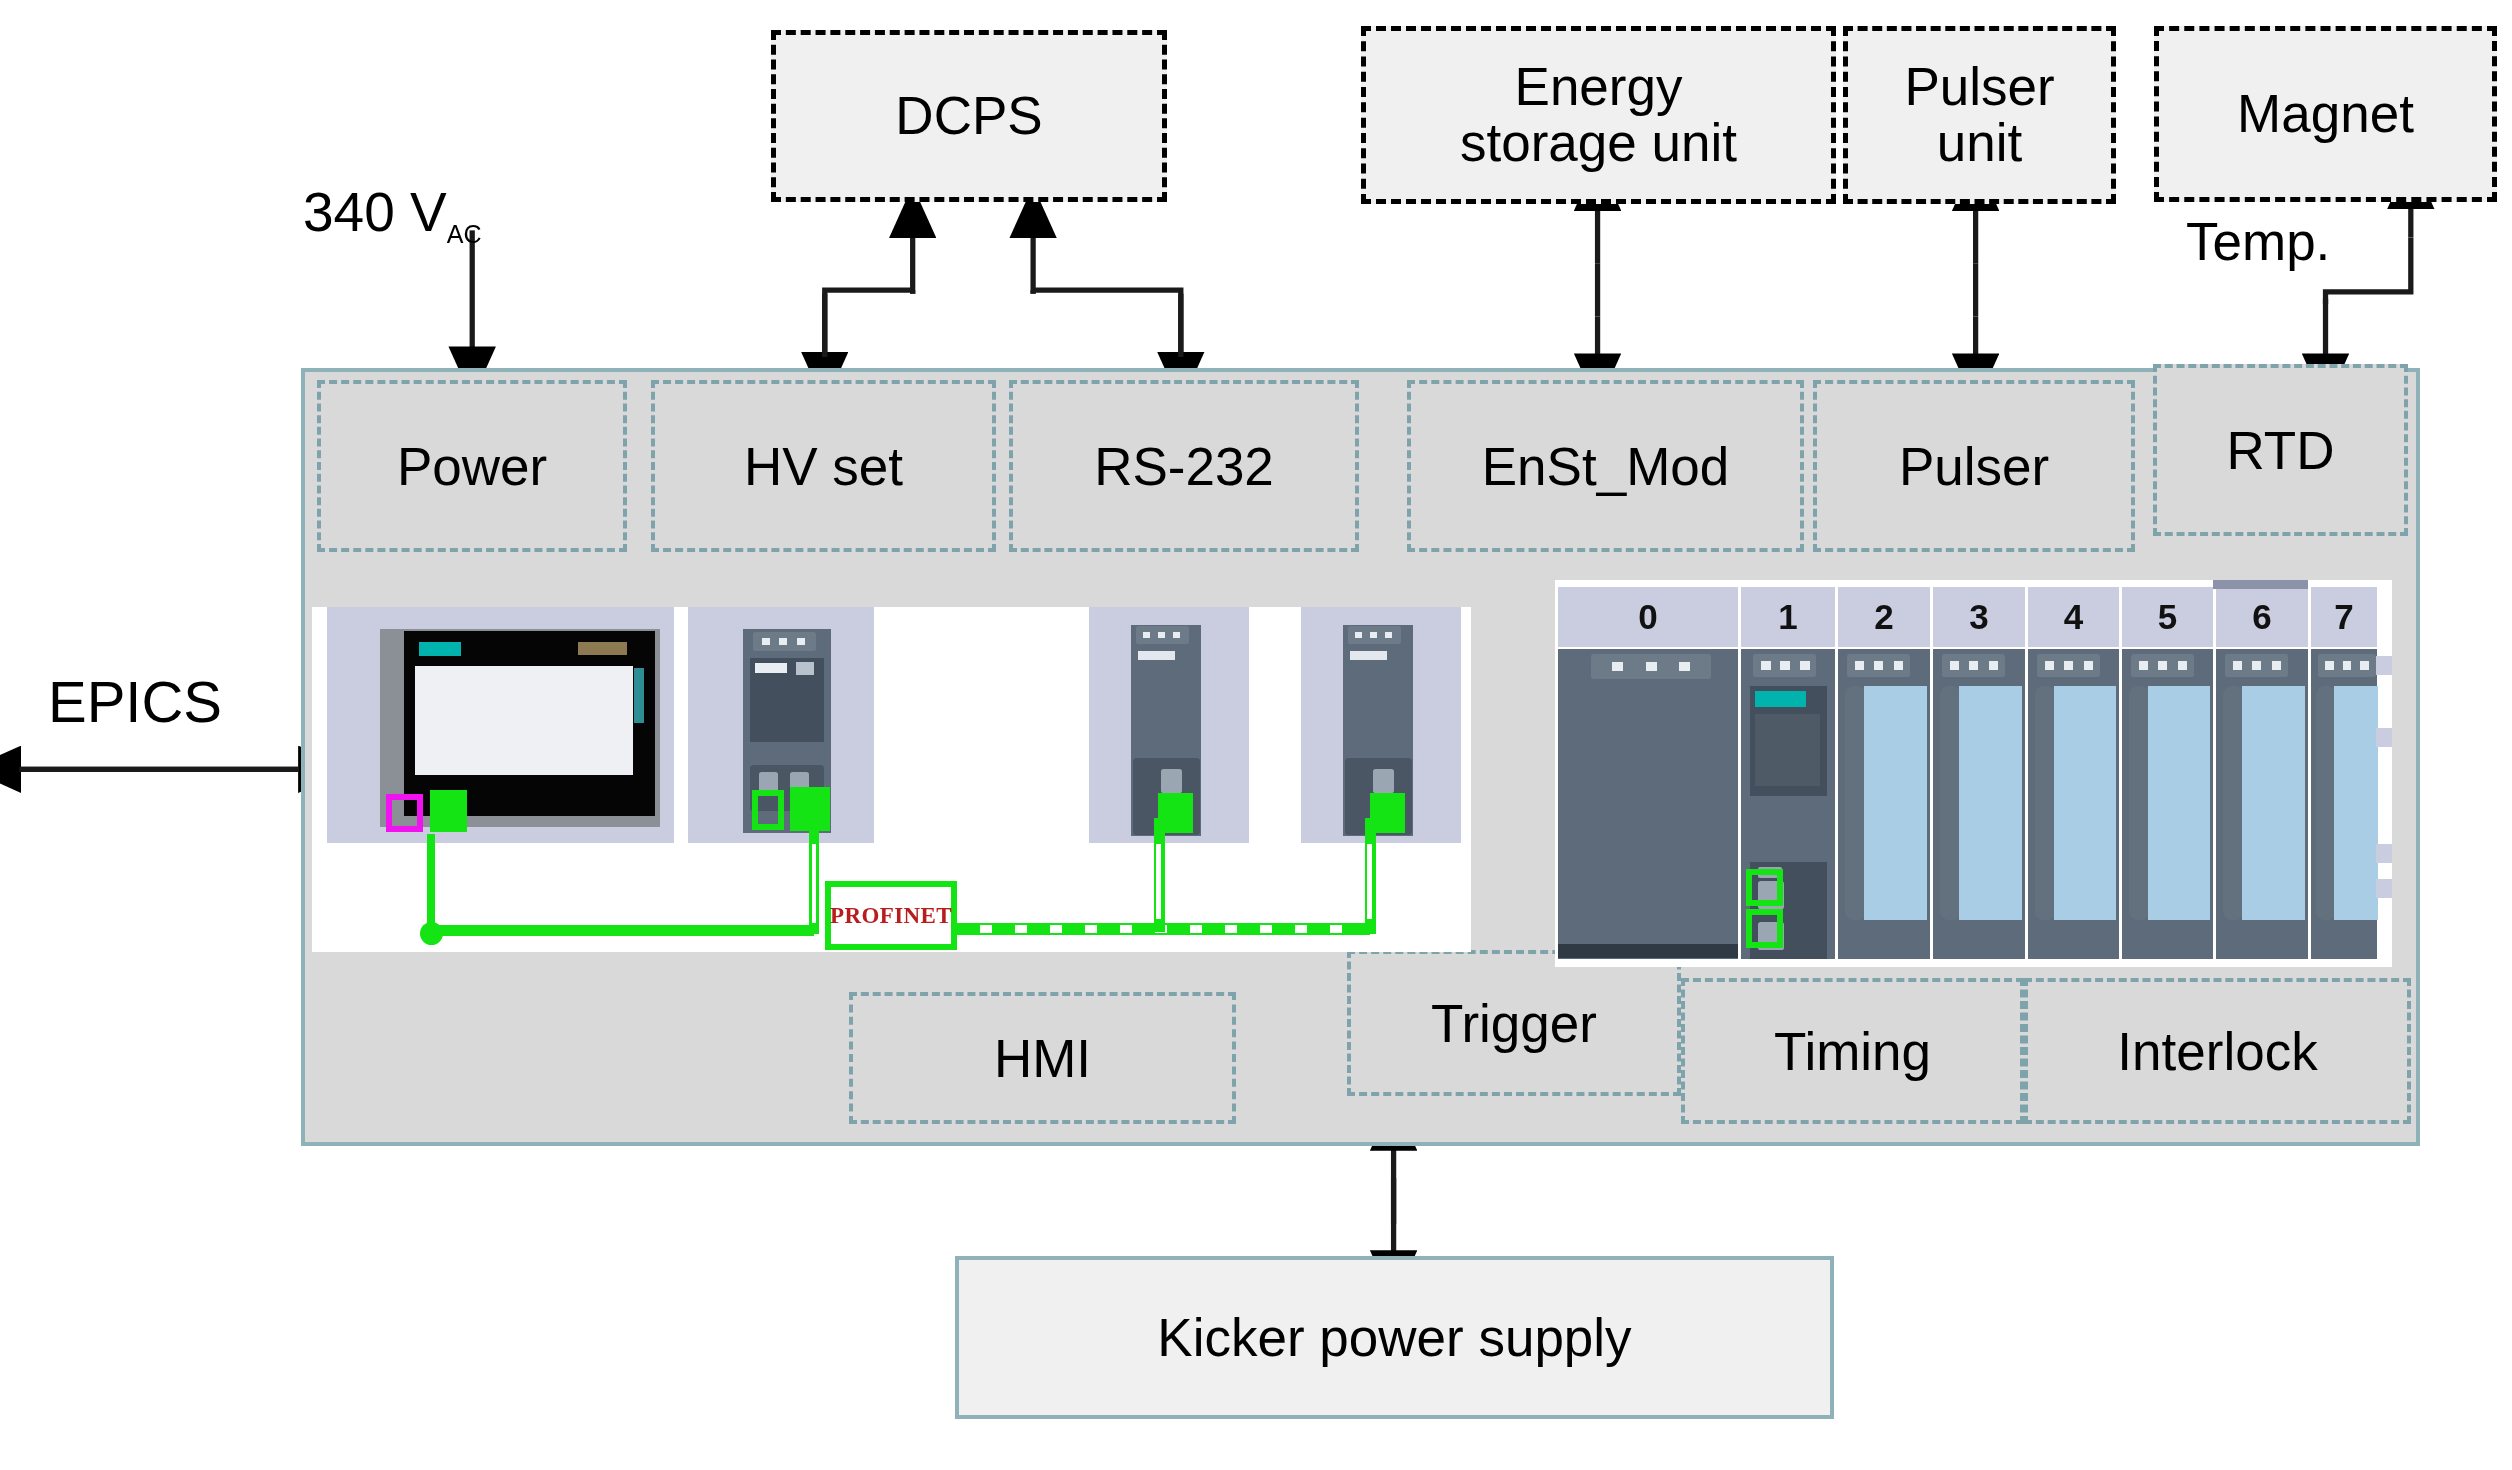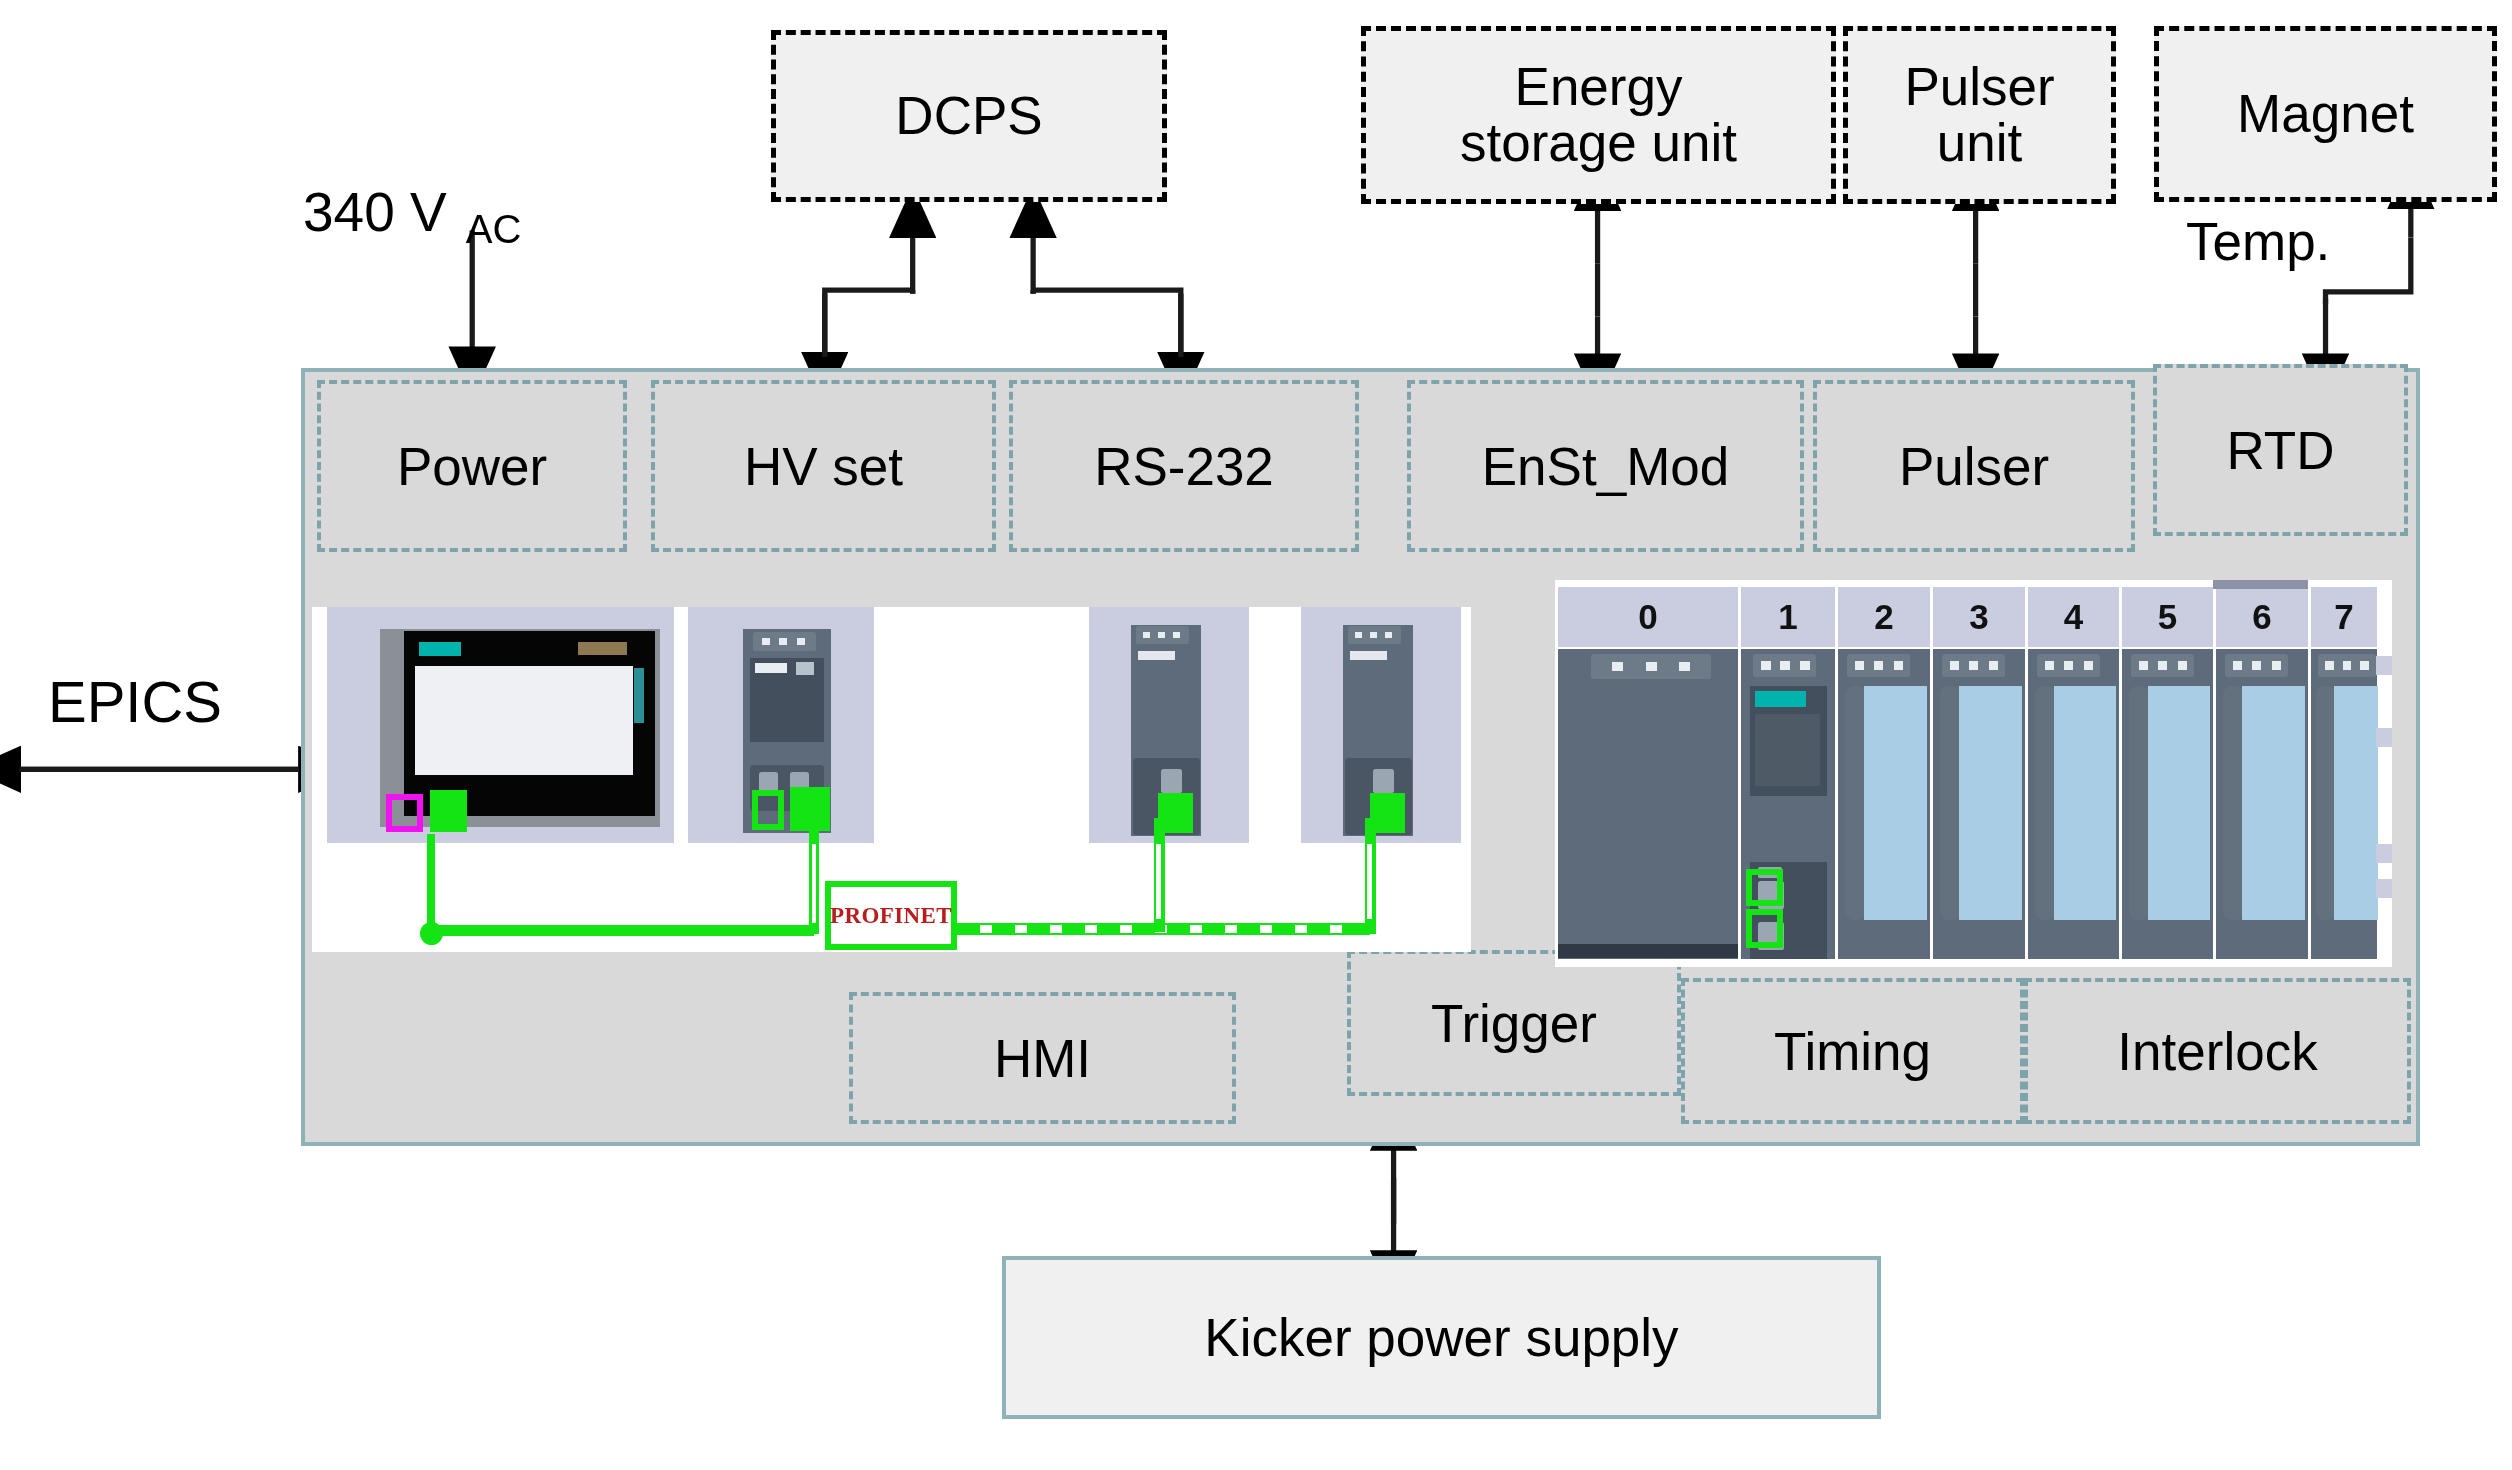--- a/index.html
+++ b/index.html
@@ -20,21 +20,21 @@
        display:flex;align-items:center;justify-content:center;
        font-size:53px;}
 
   
   .solidbox{background:#f0f0f0;border:4.4px solid #8fb2b8;
             display:flex;align-items:center;justify-content:center;
             font-size:53px;}
 
   
   .lbl{font-size:55px;white-space:nowrap;}
-  .lbl sub{font-size:40px;vertical-align:baseline;position:relative;top:12.3px;margin-left:19px;}
+  .lbl sub{font-size:25px;vertical-align:baseline;position:relative;top:12.3px;}
 
   
   .photo{background:#ffffff;}
   .devcell{background:#c9cddf;}
   .mod-dark{background:#5d6b7a;}
   .mod-darker{background:#434f5c;}
   .vent{background:#6d7b89;border-radius:2.6px;}
   .vdot{background:#e8edf2;}
   .siemens-tag{background:#00b3ad;}
   .greenhi{background:#14e314;}
@@ -362,16 +362,16 @@
     <div class="abs io-rail" style="left:5.3px;top:37px;width:19.3px;height:234px;border-radius:8.8px;"></div>
     <div class="abs io-term" style="left:23px;top:37px;width:44px;height:234px;"></div>
   </div>
 
   <div class="abs" style="left:821px;top:76px;width:16px;height:19.3px;background:#c9cddf;"></div>
   <div class="abs" style="left:821px;top:148px;width:16px;height:19.3px;background:#c9cddf;"></div>
   <div class="abs" style="left:821px;top:264px;width:16px;height:19.3px;background:#c9cddf;"></div>
   <div class="abs" style="left:821px;top:299px;width:16px;height:19.3px;background:#c9cddf;"></div>
 </div>
 
-<div class="abs solidbox" style="left:955px;top:1256px;width:879px;height:163px;margin-left:47px;">
+<div class="abs solidbox" style="left:955px;top:1256px;width:879px;height:163px;">
   <span>Kicker power supply</span>
 </div>
 
 
 </body></html>

